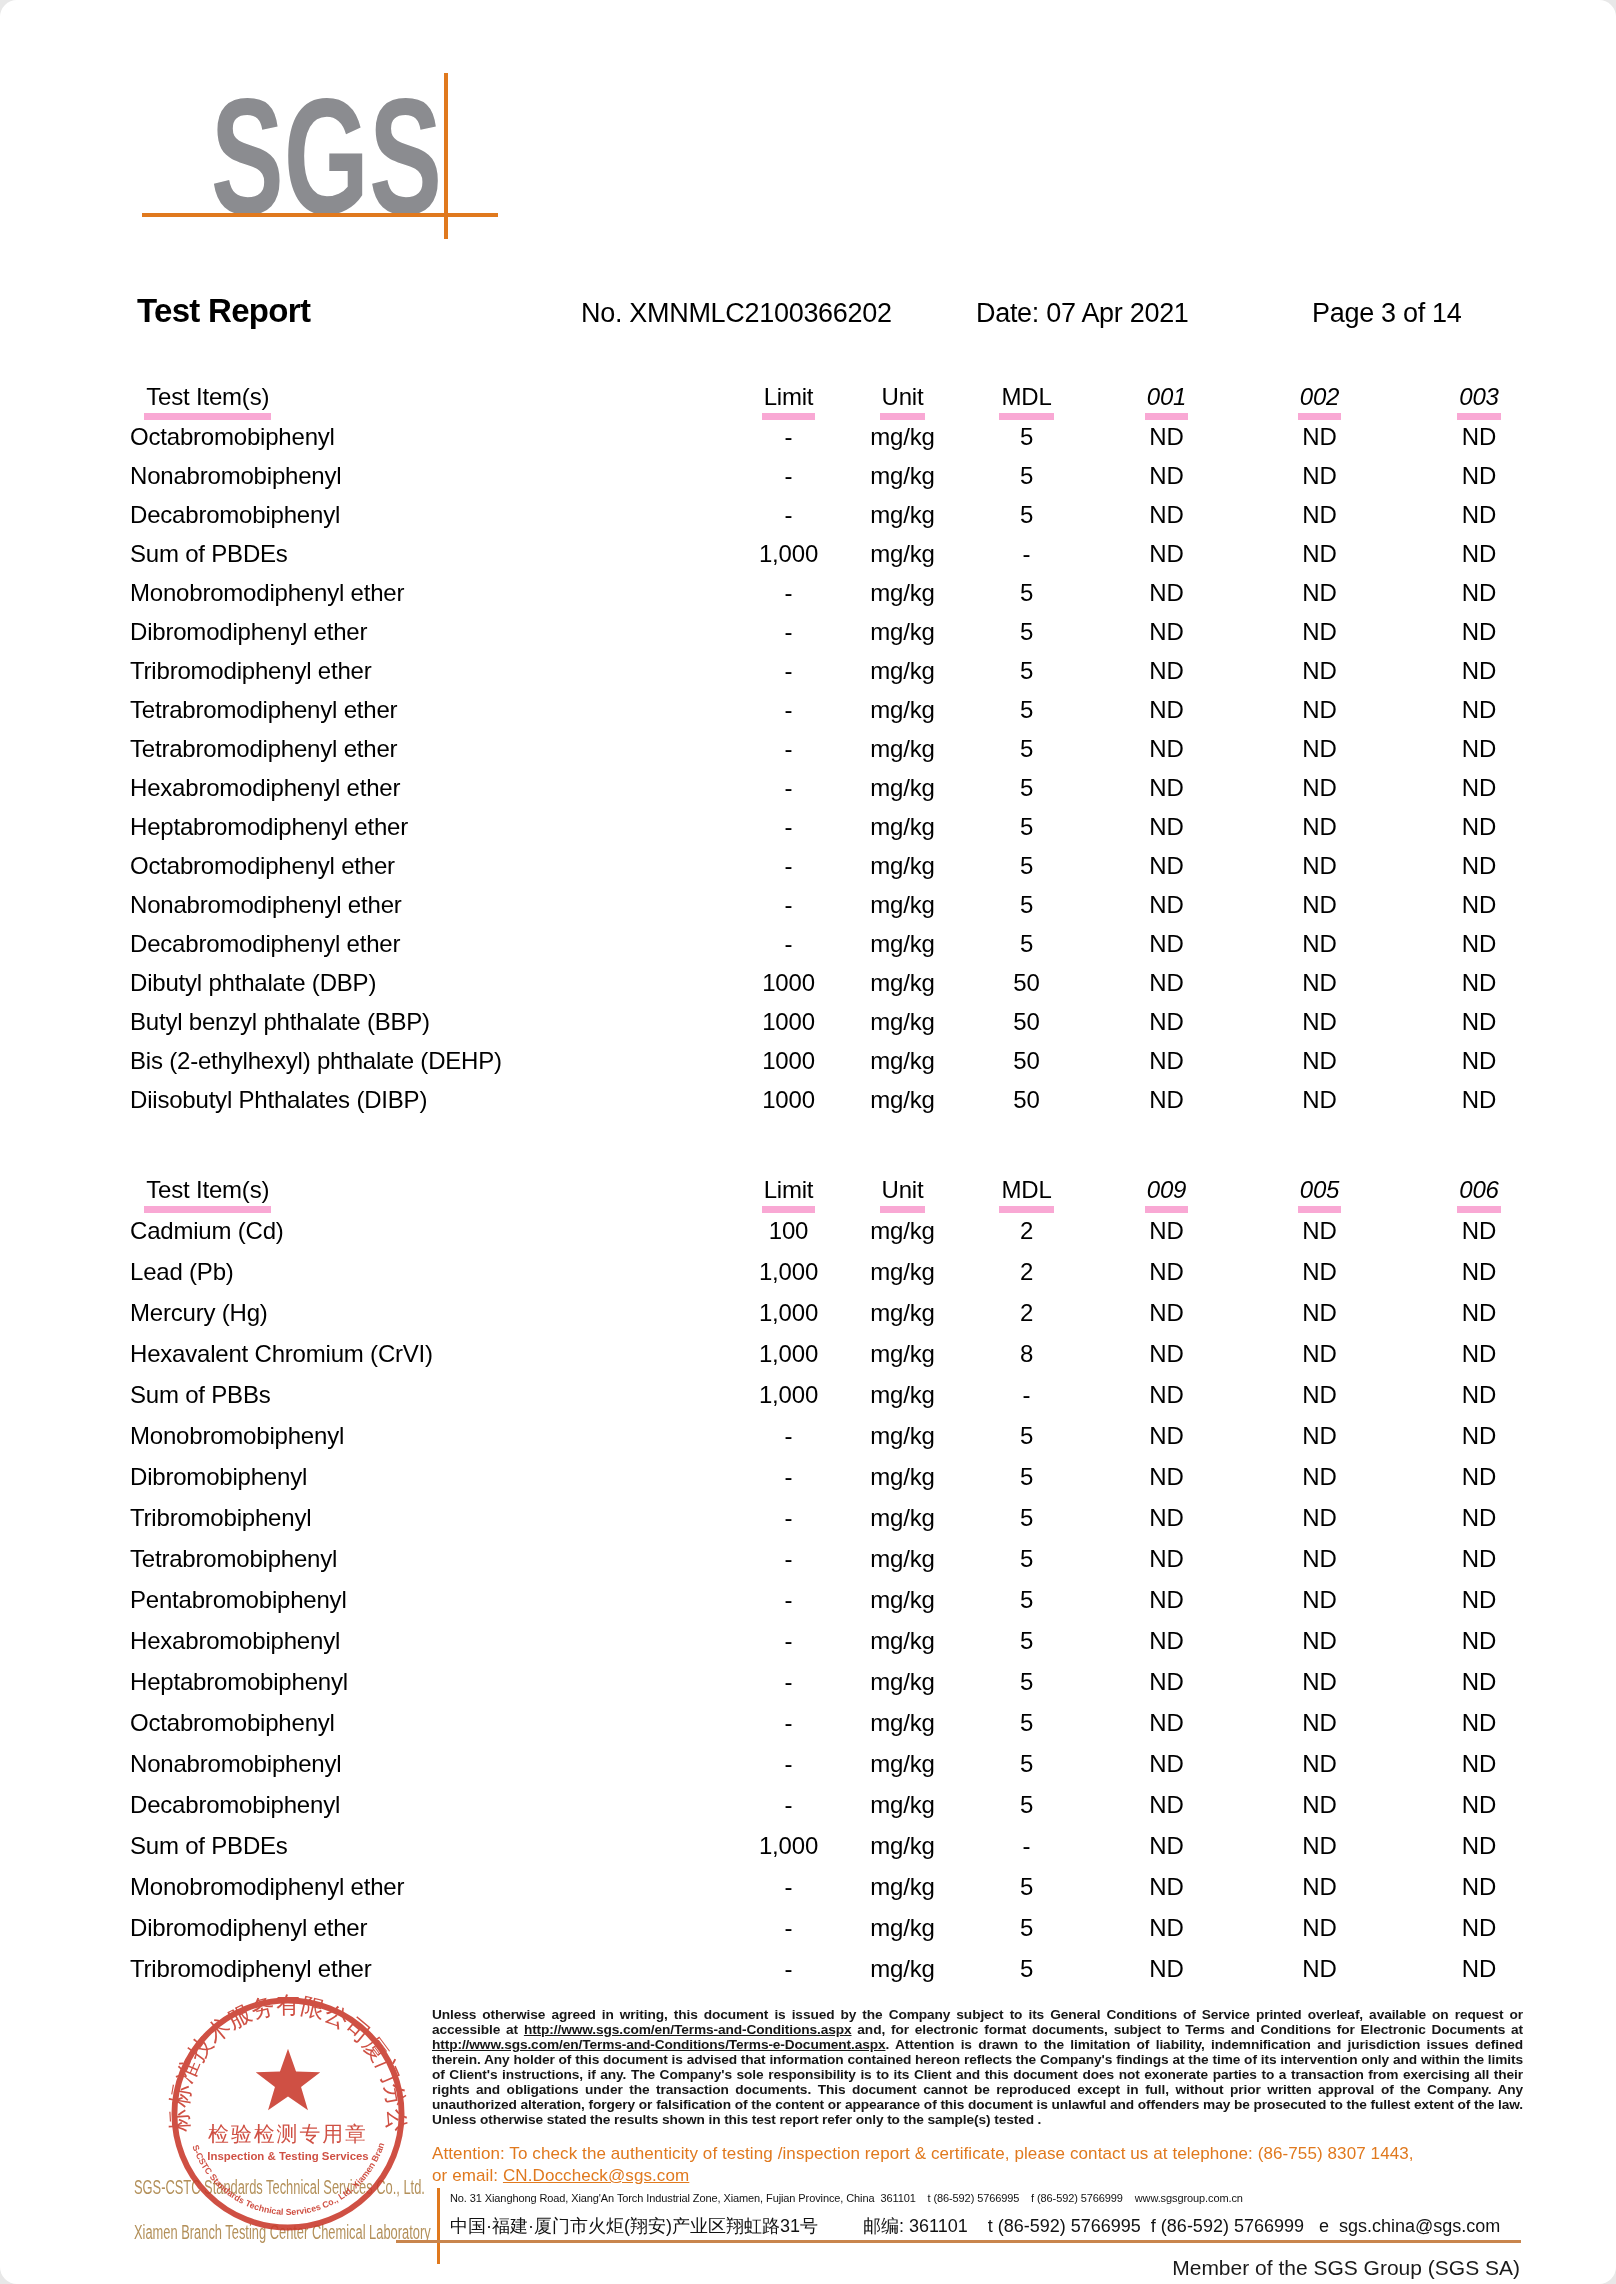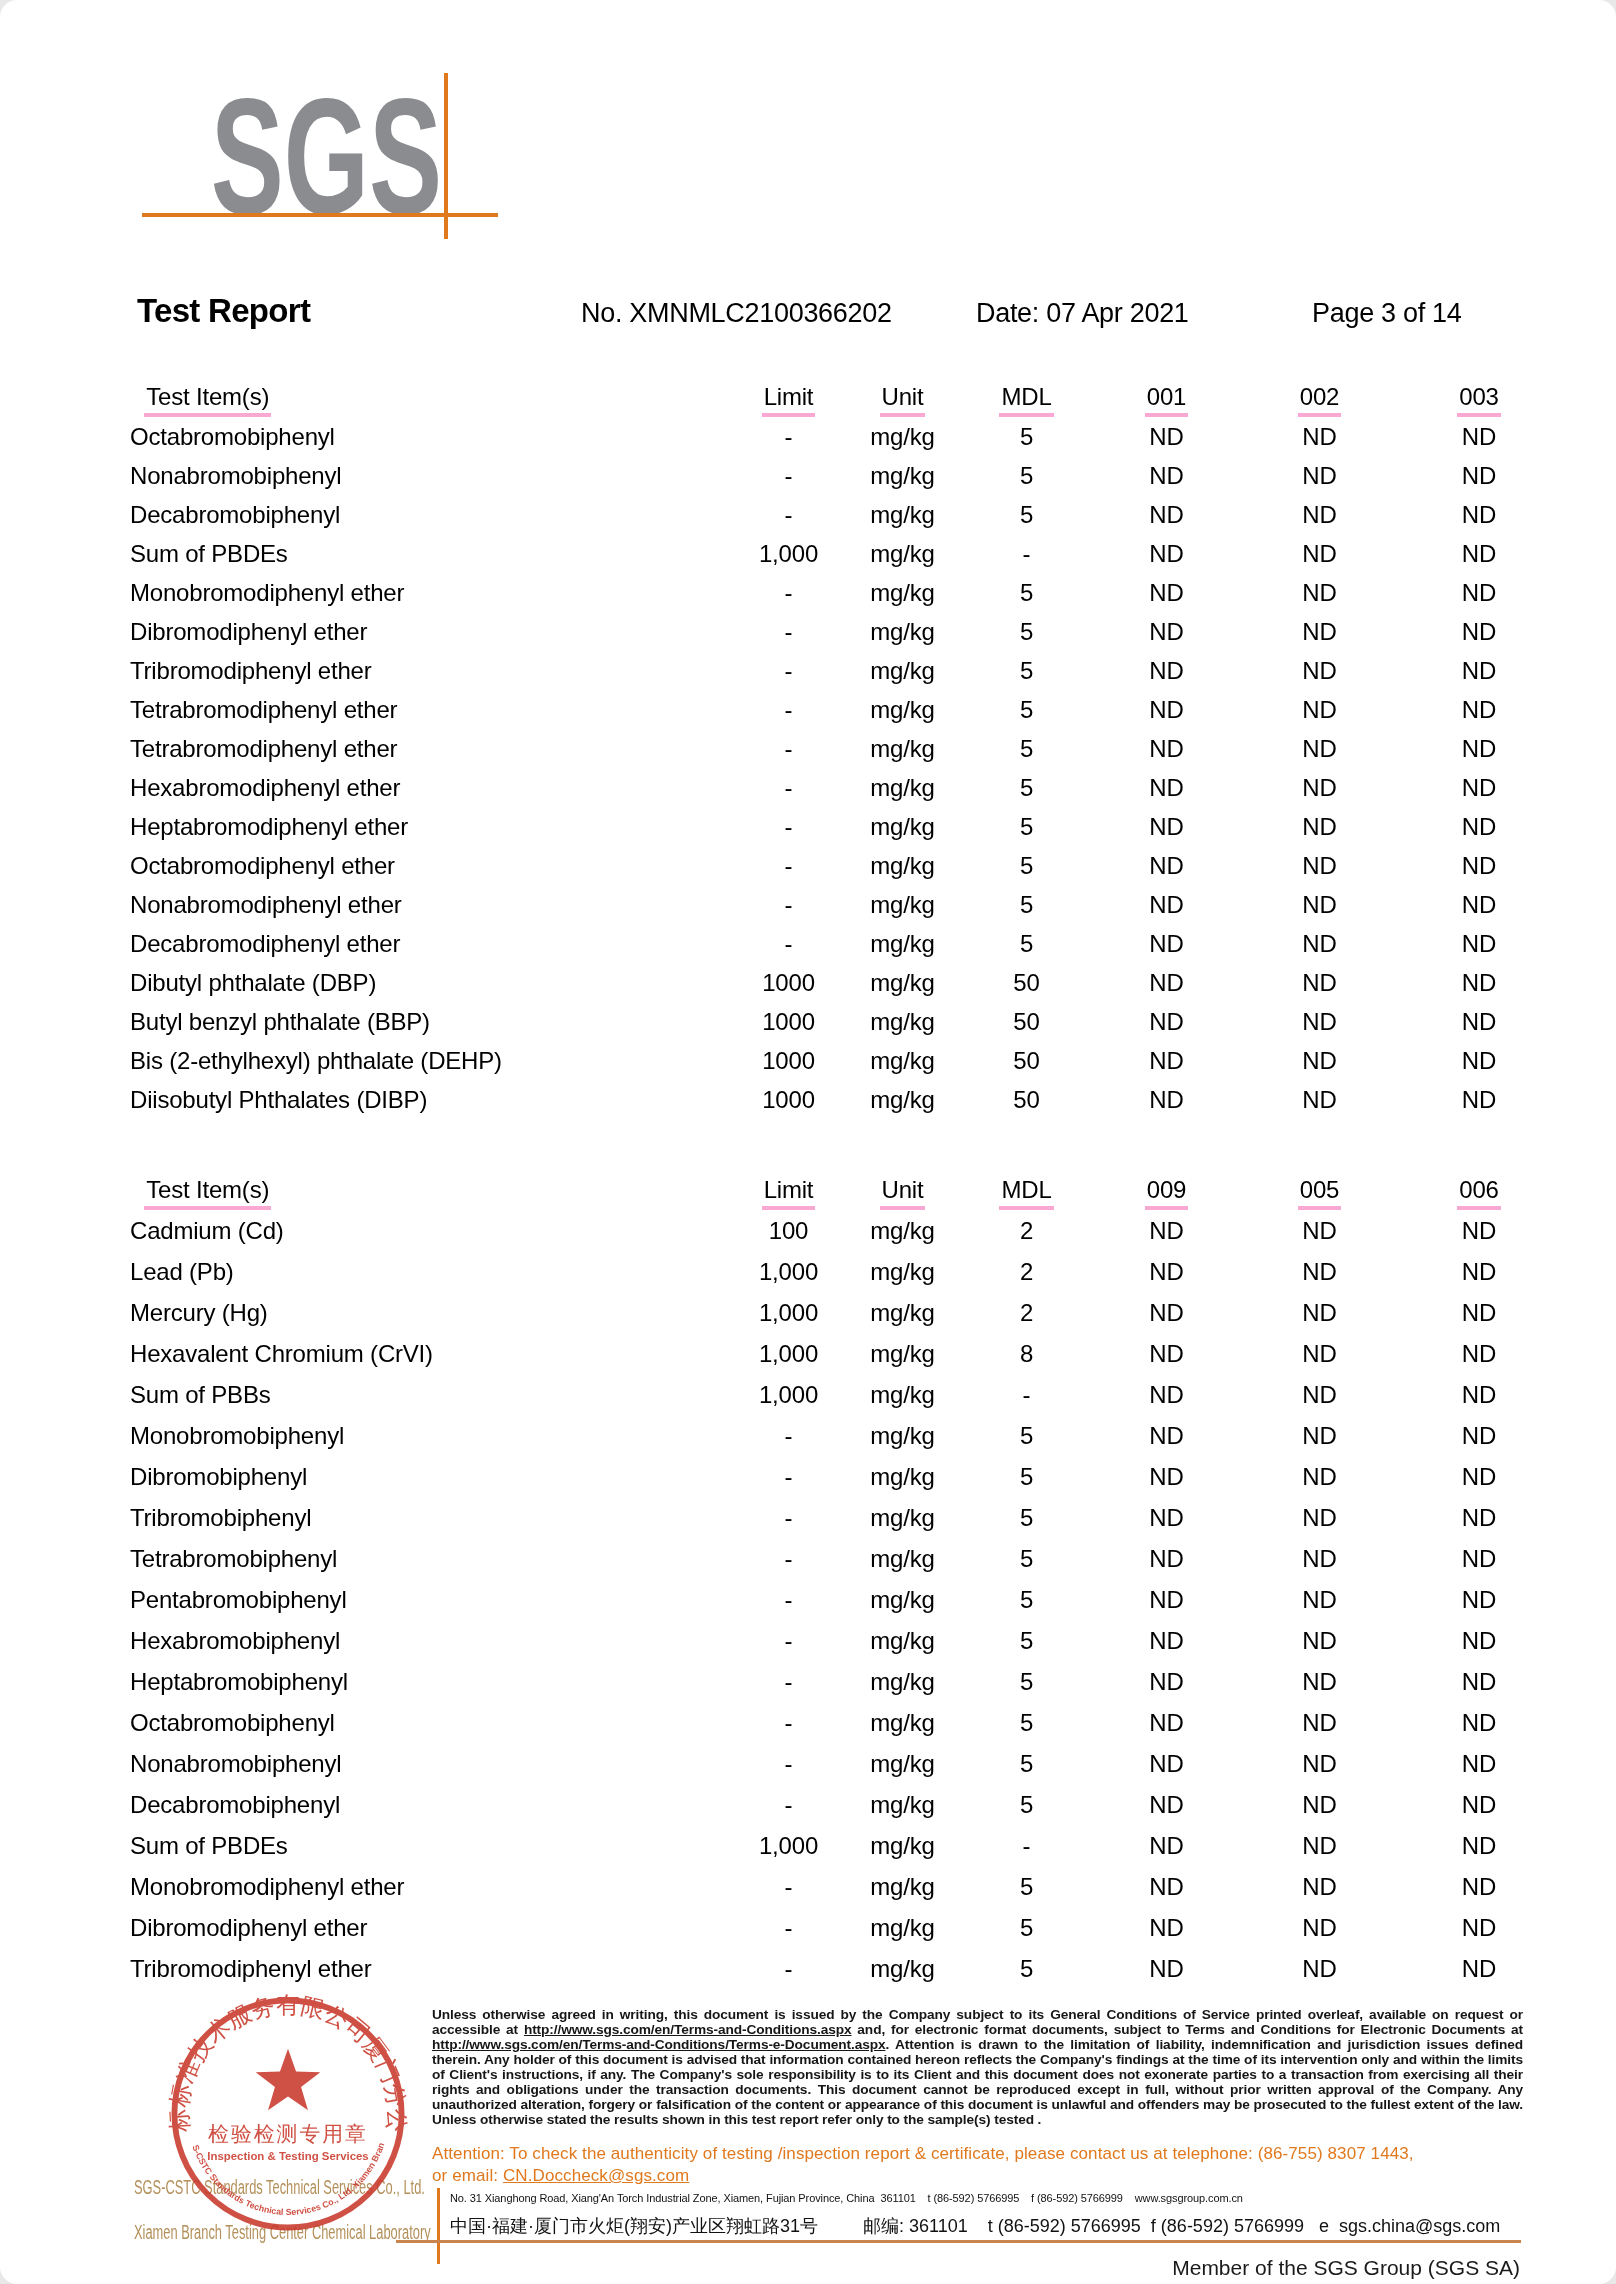--- a/index.html
+++ b/index.html
@@ -33,22 +33,22 @@
   .tb2 .t-row.t-head{height:40px;}
   .cell{flex:none;}
   .c0{width:600px; text-align:left;}
   .c1{width:117px; text-align:center;}
   .c2{width:111px; text-align:center;}
   .c3{width:137px; text-align:center;}
   .c4{width:143px; text-align:center;}
   .c5{width:163px; text-align:center;}
   .c6{width:156px; text-align:center;}
   .t-head .c0{padding-left:14.3px; box-sizing:border-box;}
-  .hd{border-bottom:4px solid #f9a8d4; padding:0 2px 2.6px;}
-  .it{}
+  .hd{border-bottom:7px solid #f9a8d4; padding:0 2px 2.6px;}
+  .it{font-style:italic;}
 
   
   .disclaimer{left:432px; top:2007px; width:1091px; font-size:13.7px; line-height:15px;
     font-weight:700; text-align:justify; color:#161616; letter-spacing:-0.1px;}
   .u{text-decoration:underline;}
   .attention{left:432px; top:2143px; width:1095px; font-size:17px; line-height:22px;
     font-weight:400; color:var(--accent); letter-spacing:0.1px;}
   .addr-vline{left:437px; top:2188px; width:3.3px; height:76px; background:var(--accent);}
   .addr-en{left:450px; top:2192px; font-size:11px; white-space:pre; color:#111; letter-spacing:-0.1px;}
   .addr-cn{left:450px; top:2214px; font-size:18px; white-space:pre; color:#111;}

